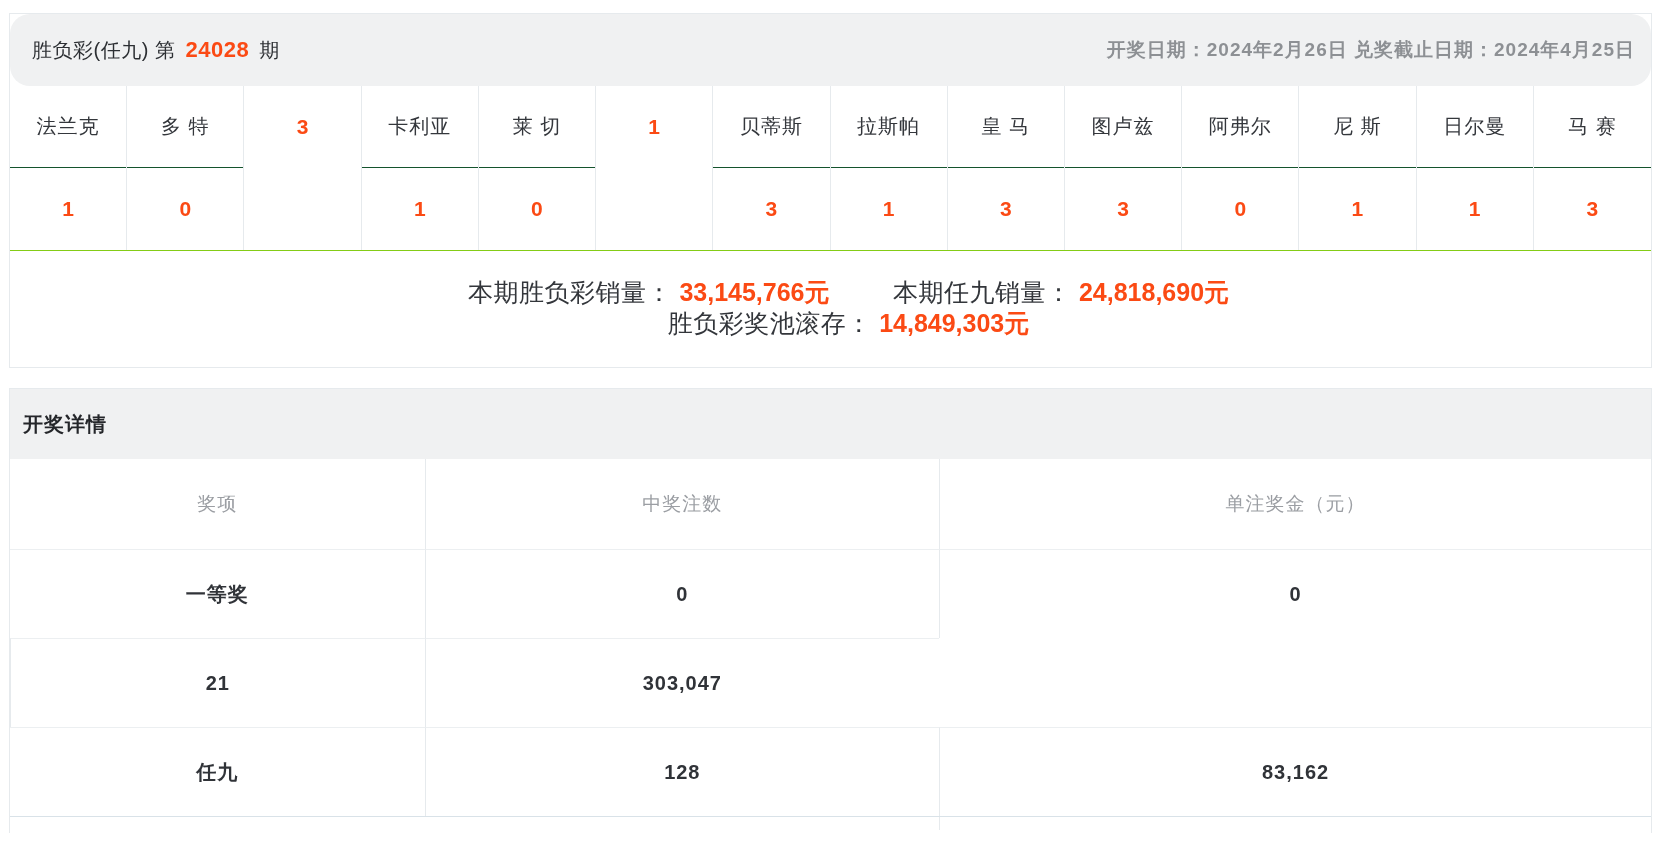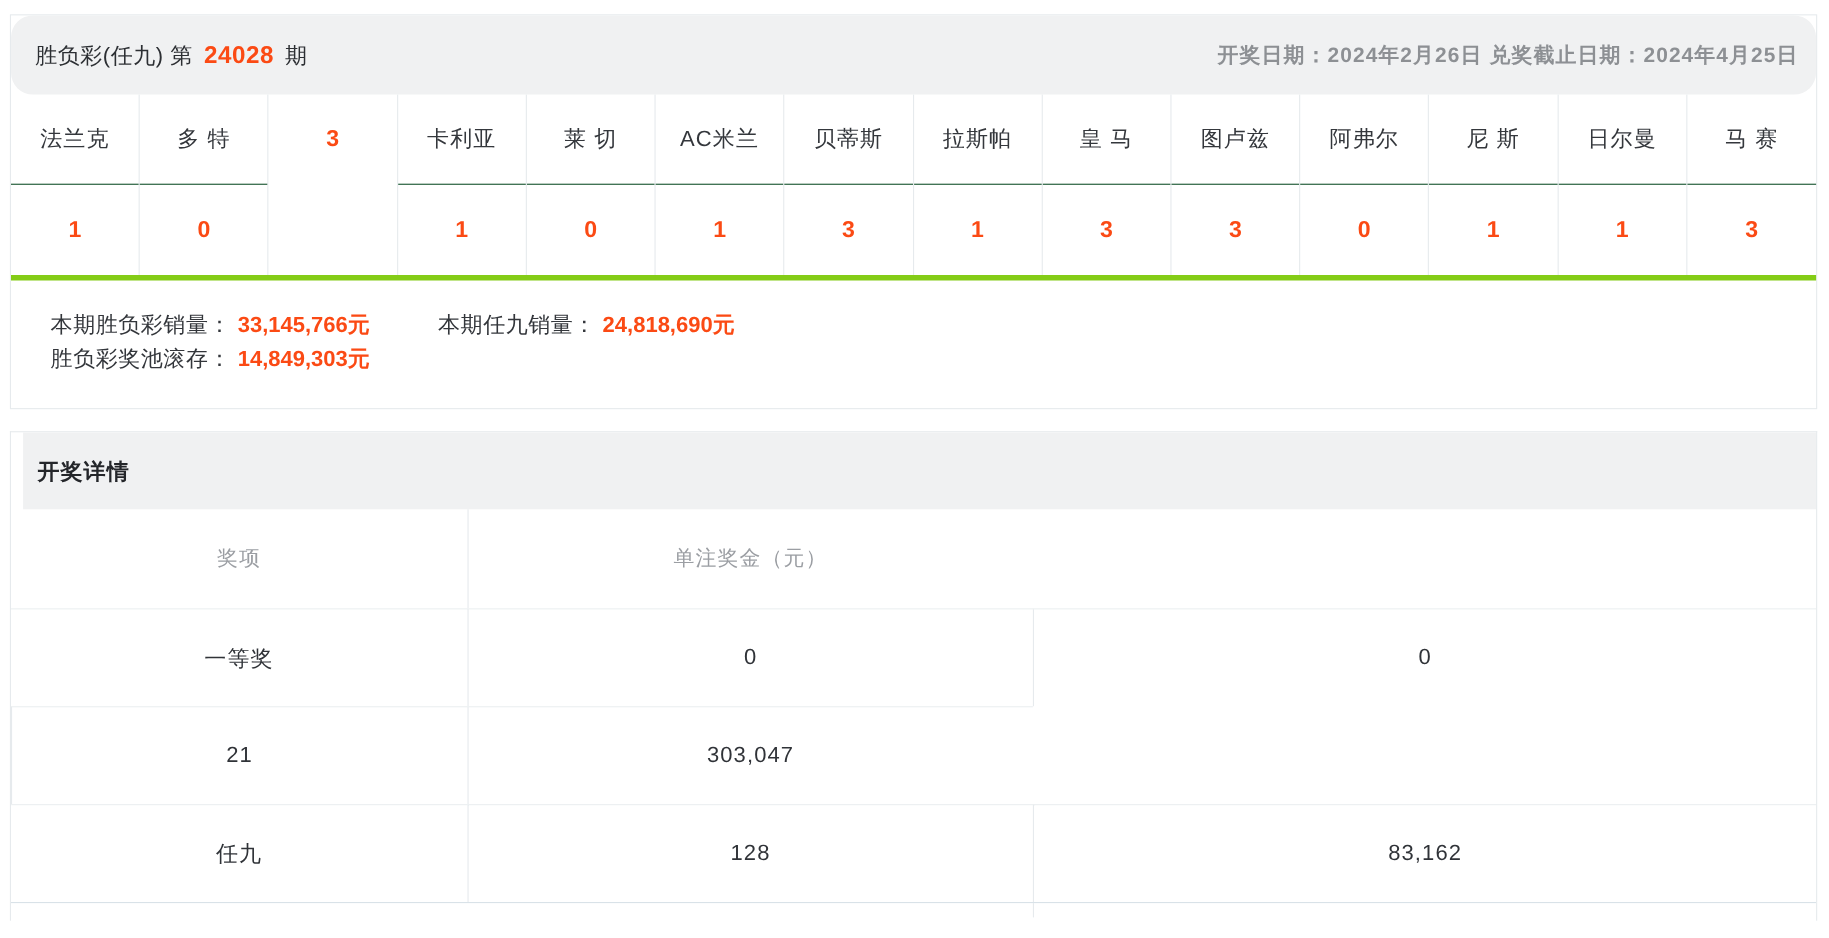--- a/index.html
+++ b/index.html
@@ -24,40 +24,40 @@
   .match-col:last-child{border-right:none;}
   .match-name{
     height:81px;display:flex;align-items:center;justify-content:center;
     border-bottom:1px solid #14532d;font-size:20px;color:#34373c;letter-spacing:1px;
   }
   .match-val{
     height:82px;display:flex;align-items:center;justify-content:center;
     font-size:21px;font-weight:bold;color:#fb4a14;
   }
   
-  .sales{border-top:5px solid #84cc16;padding:26px 0 28px 36px;font-size:20px;color:#33363b;}
+  .sales{border-top:1px solid #84cc16;padding:26px 0 28px 36px;font-size:25px;color:#33363b;text-align:center;}
   .sales-line{line-height:31px;letter-spacing:.5px;}
   .sales-val{color:#fb4a14;font-weight:bold;letter-spacing:0;}
   .sales-pair + .sales-pair{margin-left:56px;}
   
   .card2{margin-top:20px;border-bottom:none;height:445px;overflow:hidden;}
   .section-bar{
     background:#f0f1f2;height:70px;display:flex;align-items:center;
-    padding-left:13px;box-sizing:border-box;margin-left:11px;
+    padding-left:13px;box-sizing:border-box;
   }
   .section-title{font-size:20px;font-weight:bold;color:#24262a;letter-spacing:1px;}
   .prize-table{width:100%;}
   .prize-row{display:grid;grid-template-columns:25.26% 31.36% 43.38%;}
   .prize-cell{
     display:flex;align-items:center;justify-content:center;
     box-sizing:border-box;font-size:20px;color:#303338;letter-spacing:1px;
   }
   .prize-cell.c2,.prize-cell.c3{border-left:1px solid #e6eaed;}
   .prize-head .prize-cell{height:90px;color:#9b9ea3;font-size:19px;}
-  .prize-data .prize-cell{height:89px;border-top:1px solid #eceff1;}
+  .prize-data .prize-cell{height:89px;border-top:1px solid #eceff1;font-weight:bold;}
   
   .prize-partial{display:grid;grid-template-columns:56.62% 43.38%;border-top:1px solid #d9e2e8;height:13px;}
   .prize-partial .pcell{box-sizing:border-box;}
   .prize-partial .pcell.c3{border-left:1px solid #e6eaed;}
 </style>
 </head>
 <body>
 
 <div class="card card1">
   <div class="bar">
@@ -83,21 +83,20 @@
       </div>
       <div class="match-col">
         <div class="match-name">卡利亚</div>
         <div class="match-val">1</div>
       </div>
       <div class="match-col">
         <div class="match-name">莱 切</div>
         <div class="match-val">0</div>
       </div>
       <div class="match-col">
-        <div class="match-name">AC米兰</div>
         <div class="match-val">1</div>
       </div>
       <div class="match-col">
         <div class="match-name">贝蒂斯</div>
         <div class="match-val">3</div>
       </div>
       <div class="match-col">
         <div class="match-name">拉斯帕</div>
         <div class="match-val">1</div>
       </div>
@@ -147,20 +146,21 @@
   </div>
 </div>
 
 <div class="card card2">
   <div class="section-bar">
     <span class="section-title">开奖详情</span>
   </div>
   <div class="prize-table">
     <div class="prize-row prize-head">
       <div class="prize-cell c1">奖项</div>
+      <div class="prize-cell c2">中奖注数</div>
       <div class="prize-cell c3">单注奖金（元）</div>
     </div>
     <div id="prize-body">
         <div class="prize-row prize-data">
           <div class="prize-cell c1">一等奖</div>
           <div class="prize-cell c2">0</div>
           <div class="prize-cell c3">0</div>
         </div>
         <div class="prize-row prize-data">
           <div class="prize-cell c2">21</div>

